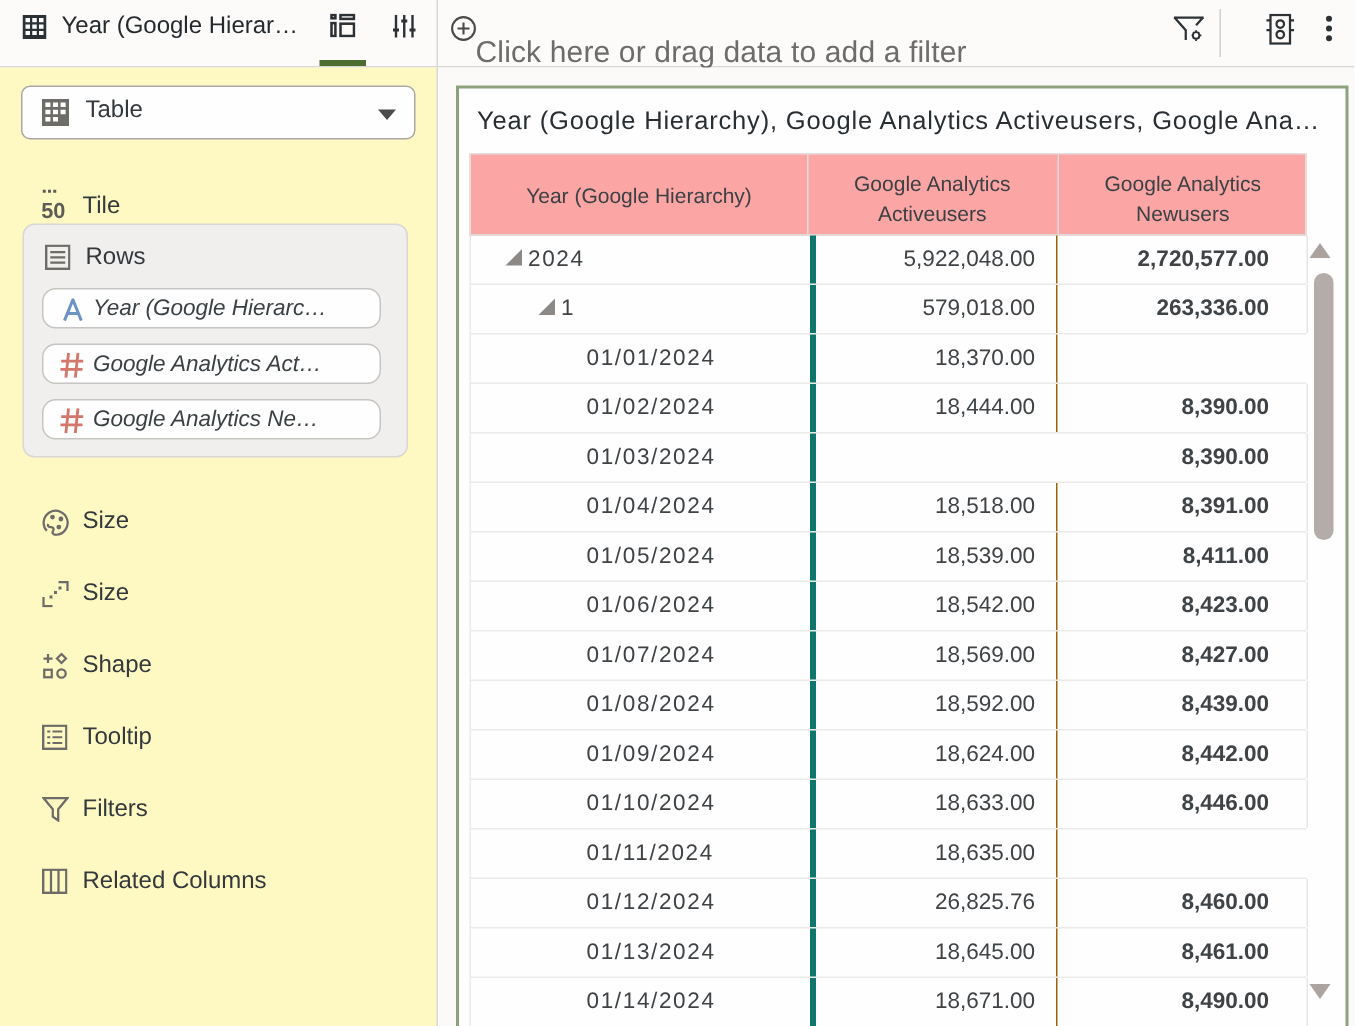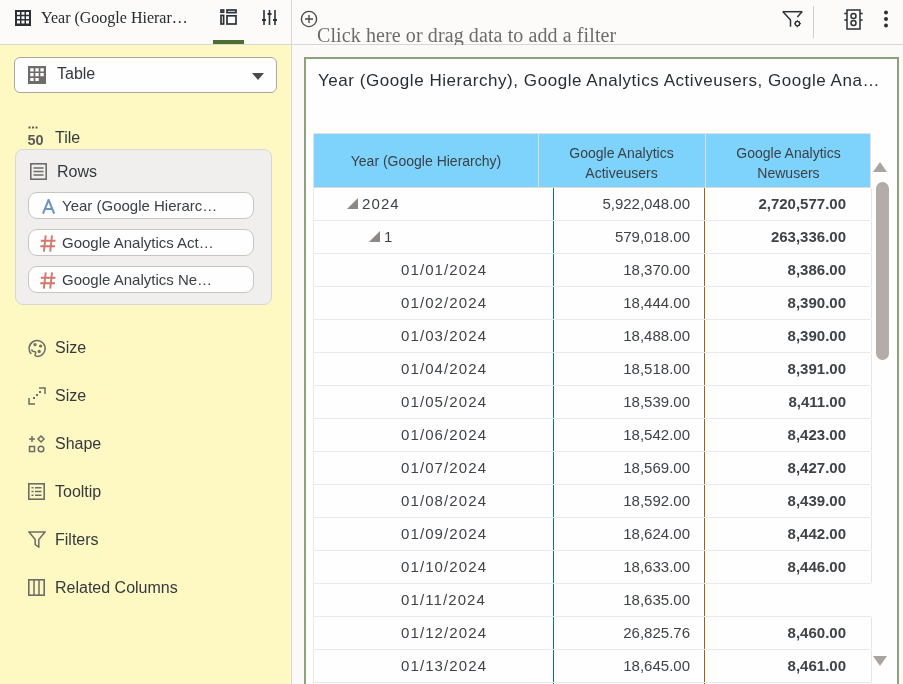--- a/index.html
+++ b/index.html
@@ -1,52 +1,52 @@
 <!DOCTYPE html>
 <html><head>
 <meta charset="utf-8">
 <style>
   * { margin:0; padding:0; box-sizing:border-box; }
   html,body { width:903px; height:684px; overflow:hidden; }
   body { font-family:"Liberation Sans", sans-serif; background:#fbfaf8; position:relative; }
   .abs { position:absolute; }
 
   
-  #topbar { left:0; top:0; width:903px; height:45px; background:#fcfbfa; border-bottom:1px solid #d8d7d5;font-family:Liberation Serif, serif; }
+  #topbar { left:0; top:0; width:903px; height:45px; background:#fcfbfa; border-bottom:1px solid #d8d7d5; }
   #topbar .vdiv1 { position:absolute; left:291px; top:0; width:1px; height:44px; background:#d8d7d5; }
   #vizTitle { position:absolute; left:41px; top:3px; width:168px; font-size:16px; color:#242a2e; line-height:30px; white-space:nowrap; overflow:hidden; }
   #tabline { position:absolute; left:213px; top:40px; width:31px; height:4px; background:#4e6d31; }
   #filterText { position:absolute; left:317px; top:20px; font-size:20px; letter-spacing:0.1px; color:#6d6c6a; line-height:30px; }
   .vdiv2 { position:absolute; left:813px; top:6px; width:1px; height:32px; background:#cfcecb; }
 
   
   #sidebar { left:0; top:45px; width:292px; height:639px; background:#fef9c3; border-right:1px solid #d8d7d5; }
   #dropdown { position:absolute; left:14px; top:12px; width:263px; height:36px; background:#fefefe; border:1px solid #a9a8a5; border-radius:6px; }
   #dropdown .lbl { position:absolute; left:42px; top:7px; font-size:16px; color:#33393d; }
   #dropdown .caret { position:absolute; right:12px; top:15px; width:0; height:0; border-left:6px solid transparent; border-right:6px solid transparent; border-top:7px solid #4a4a4a; }
   .side-item { position:absolute; left:0; width:292px; height:20px;margin-top:16px; }
   .side-item .txt { position:absolute; left:55px; top:0; font-size:16px; color:#33393d; line-height:20px; }
   .side-item .ic { position:absolute; left:28px; top:1px; }
   #rowspanel { position:absolute; left:15px; top:104px; width:257px; height:156px; background:#f0efed; border:1px solid #d8d7d5; border-radius:8px; }
   #rowspanel .hdr { position:absolute; left:14px; top:12px; height:20px; }
   #rowspanel .hdr .txt { position:absolute; left:27px; top:0; font-size:16px; color:#33393d; line-height:20px; }
-  .chip { position:absolute; left:12px; width:226px; height:27px; background:#fefefe; border:1px solid #c6c5c2; border-radius:9px; }
+  .chip { position:absolute; left:12px; width:226px; height:27px; background:#fefefe; border:1px solid #c6c5c2; border-radius:9px;font-style:italic; }
   .chip .t { position:absolute; left:33px; top:4px; font-size:15px; color:#3a4043; white-space:nowrap; }
 
   
   #canvas { left:292px; top:45px; width:611px; height:639px; background:#fbfaf8; }
   #panel { position:absolute; left:12px; top:12px; width:595px; height:640px; background:#fefefe; border:2px solid #8ca27c; }
   #ptitle { position:absolute; left:12px; top:12px; width:570px; font-size:17px; letter-spacing:0.55px; color:#282e32; white-space:nowrap; overflow:hidden; }
 
   
   #tbl { position:absolute; left:7px; top:43px; width:558px; }
-  .hrow { position:relative; height:55px; background:#7dd3fc; border:1px solid #e3e1df; border-bottom:1px solid #dddbd9;margin-top:31px; }
+  .hrow { position:relative; height:55px; background:#fca5a5; border:1px solid #e3e1df; border-bottom:1px solid #dddbd9; }
   .hc { position:absolute; top:0; height:100%; display:flex; align-items:center; justify-content:center; text-align:center; font-size:14px; color:#3b4144; line-height:20px; }
   .trow { position:relative; height:33px; border-bottom:1px solid #ebeae7; border-left:1px solid #eceae8; }
-  .c1 { position:absolute; left:16px; width:224px; height:100%; border-right:1px solid #0f766e; }
+  .c1 { position:absolute; left:6px; width:224px; height:100%; border-right:4px solid #0f766e; }
   .c2 { position:absolute; left:224px; width:167px; height:100%; border-right:1px solid #a16207; }
   .c3 { position:absolute; left:391px; width:167px; height:100%; border-right:1px solid #e7e5e3; }
   .c3.num { padding-right:25px;font-weight:bold; }
   .num { text-align:right; padding-right:14px; font-size:15px; color:#3f4346; line-height:32px; }
   .date { padding-left:71px; font-size:15px; letter-spacing:1.1px; color:#3f4346; line-height:32px; }
   .tri { display:inline-block; width:0; height:0; border-left:11px solid transparent; border-bottom:11px solid #8b8885; margin-right:4px; }
 
   
   #sb-up { position:absolute; left:567px; top:103px; width:0; height:0; border-left:7px solid transparent; border-right:7px solid transparent; border-bottom:10px solid #aaa39f; }
   #sb-thumb { position:absolute; left:570px; top:123px; width:13px; height:178px; background:#b3aca8; border-radius:7px; }
@@ -240,30 +240,28 @@
           <div class="c3 num">2,720,577.00</div>
         </div>
       <div class="trow">
           <div class="c1"><span class="date" style="padding-left:0;margin-left:39px;"><span class="tri"></span>1</span></div>
           <div class="c2 num">579,018.00</div>
           <div class="c3 num">263,336.00</div>
         </div>
       <div class="trow">
           <div class="c1 date">01/01/2024</div>
           <div class="c2 num">18,370.00</div>
-          <div class="c3 num">8,386.00</div>
         </div>
       <div class="trow">
           <div class="c1 date">01/02/2024</div>
           <div class="c2 num">18,444.00</div>
           <div class="c3 num">8,390.00</div>
         </div>
       <div class="trow">
           <div class="c1 date">01/03/2024</div>
-          <div class="c2 num">18,488.00</div>
           <div class="c3 num">8,390.00</div>
         </div>
       <div class="trow">
           <div class="c1 date">01/04/2024</div>
           <div class="c2 num">18,518.00</div>
           <div class="c3 num">8,391.00</div>
         </div>
       <div class="trow">
           <div class="c1 date">01/05/2024</div>
           <div class="c2 num">18,539.00</div>

